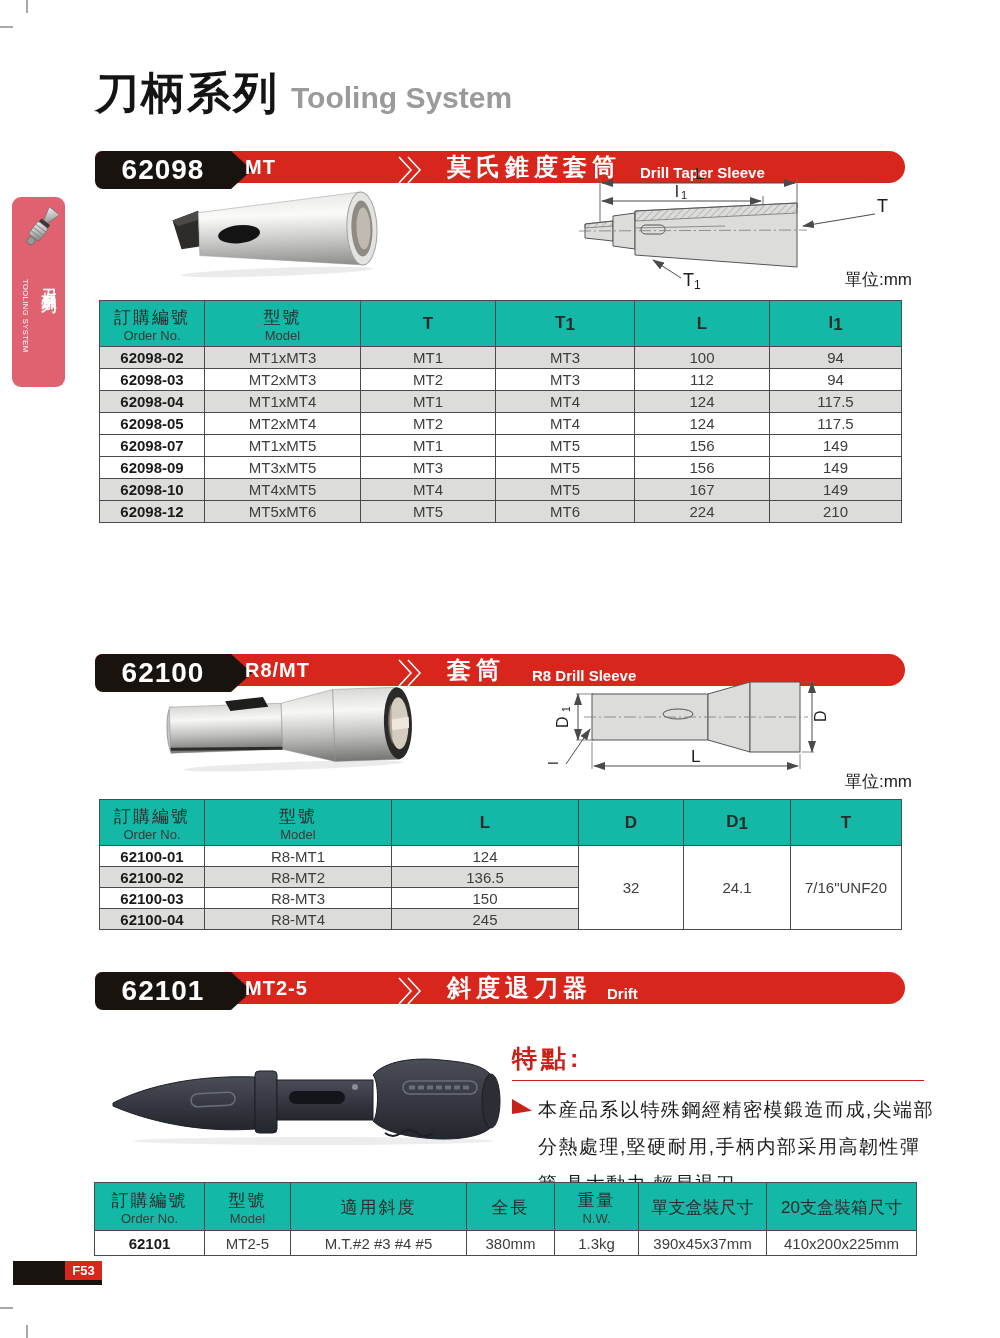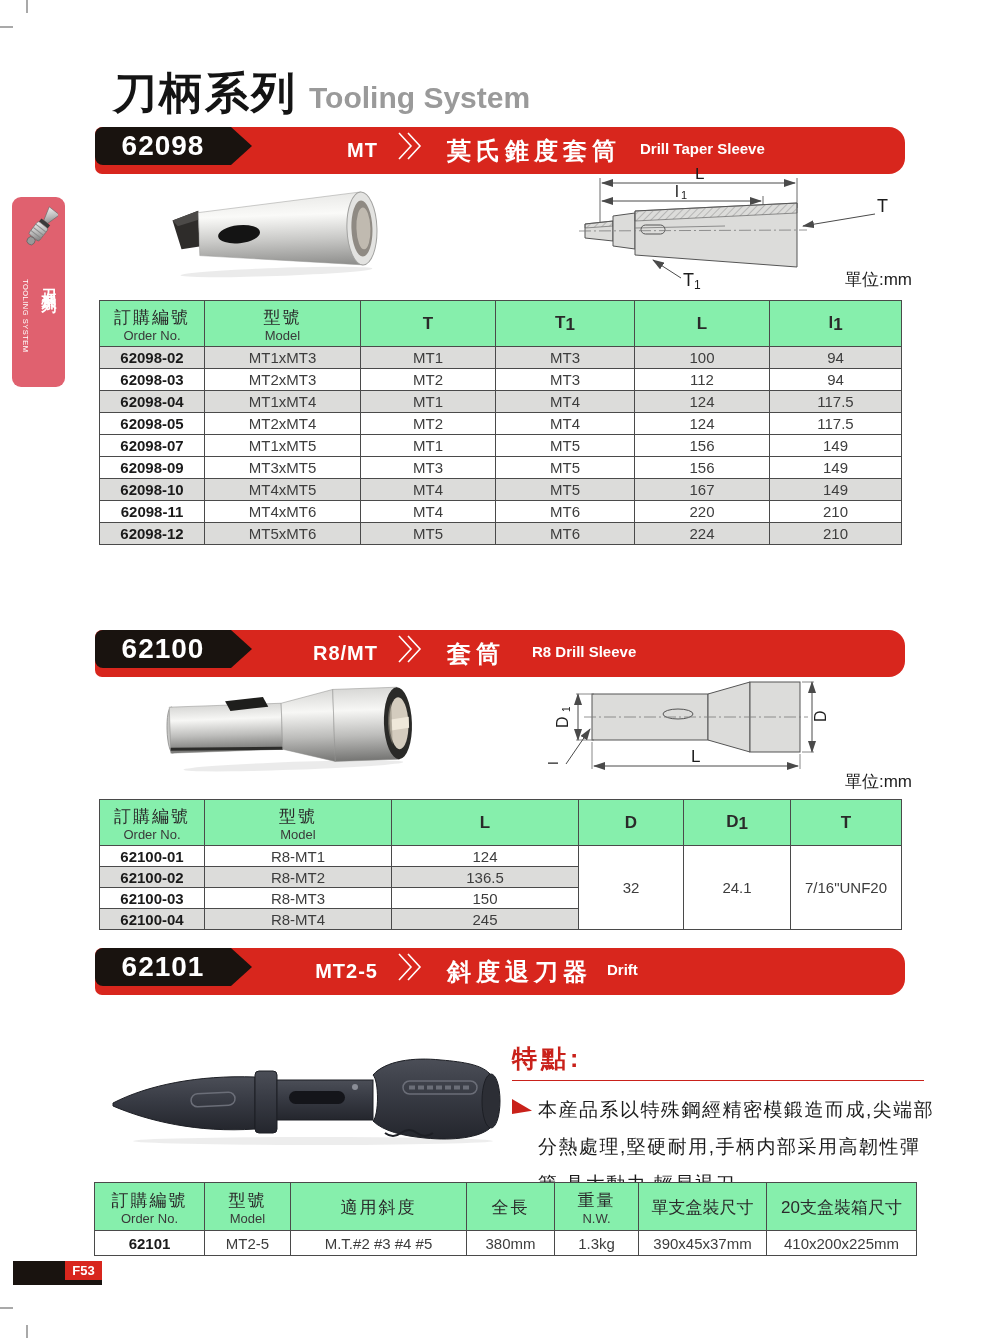--- a/index.html
+++ b/index.html
@@ -15,47 +15,47 @@
   
   .side-tab{position:absolute;left:12px;top:197px;width:53px;height:190px;
     background:#e0616f;border-radius:9px;}
   .tab-img{position:absolute;left:7px;top:6px;}
   .tab-zh{position:absolute;right:7px;top:80px;color:#fff;font-size:15px;
     writing-mode:vertical-rl;text-orientation:upright;letter-spacing:3px;font-weight:bold;}
   .tab-en{position:absolute;left:9px;top:82px;color:#fff;font-size:7.5px;
     writing-mode:vertical-rl;letter-spacing:.5px;}
 
   
-  .page-title{position:absolute;left:95px;top:64px;white-space:nowrap;margin-left:18px;}
+  .page-title{position:absolute;left:95px;top:64px;white-space:nowrap;}
   .page-title .zh{font-size:44px;font-weight:bold;color:#141414;letter-spacing:2px;}
   .page-title .en{font-size:30px;font-weight:bold;color:#9a9a9a;margin-left:12px;}
 
   
-  .banner{position:absolute;left:95px;width:810px;height:47px;background:#d8261d;
-    border-radius:7px 16px 16px 7px;display:flex;align-items:center;}
+  .banner{position:absolute;left:95px;width:810px;height:32px;background:#d8261d;
+    border-radius:7px 16px 16px 7px;display:flex;align-items:center;margin-top:24px;}
   .code-chip{position:absolute;left:0;top:0;width:136px;height:38px;background:#19130f;
     border-radius:8px 0 0 8px;display:flex;align-items:center;justify-content:center;}
   .code-arrow{position:absolute;left:136px;top:0;width:0;height:0;
     border-top:19px solid transparent;border-bottom:19px solid transparent;
     border-left:21px solid #19130f;}
   .code-text{color:#fff;font-size:28px;font-weight:bold;letter-spacing:1px;}
-  .banner-tag{position:absolute;left:178px;width:105px;text-align:right;color:#fff;
+  .banner-tag{position:absolute;left:150px;width:105px;text-align:left;color:#fff;
     font-size:20px;font-weight:bold;letter-spacing:1px;}
   .banner-chev{position:absolute;left:300px;top:4px;}
   .banner-zh{position:absolute;left:352px;color:#fff;font-size:24px;font-weight:bold;
     letter-spacing:5px;white-space:nowrap;}
   .banner-en{position:absolute;color:#fff;font-size:15px;font-weight:bold;top:13px;white-space:nowrap;}
 
   .unit{position:absolute;width:120px;text-align:right;font-size:17px;color:#1d1d1d;}
 
   
   table.spec{border-collapse:collapse;table-layout:fixed;background:#fff;}
   table.spec th,table.spec td{border:1px solid #4a4a4a;text-align:center;
     padding:0;color:#3d3d3d;font-weight:normal;overflow:hidden;white-space:nowrap;}
-  table.spec th{background:#86efac;}
+  table.spec th{background:#14b8a6;}
   table.spec .hzh{font-size:17px;color:#2a2a2a;letter-spacing:2px;line-height:20px;padding-top:3px;}
   table.spec .hen{font-size:13px;color:#3a3a3a;line-height:15px;}
   table.spec .hletter{font-size:17px;font-weight:bold;color:#2a2a2a;}
   table.spec td{font-size:15px;}
   table.spec td.oc, .oc{font-weight:bold;color:#1a1a1a;}
   tr.shade td{background:#dcdcda;}
   td.merged{background:#fff !important;}
   .subnum{font-size:11px;vertical-align:-2px;}
 
   #morse-table{position:absolute;left:99px;top:300px;width:802px;}
@@ -273,28 +273,20 @@
         <td>156</td>
         <td>149</td>
       </tr>
       <tr class="shade">
         <td class="oc">62098-10</td>
         <td>MT4xMT5</td>
         <td>MT4</td>
         <td>MT5</td>
         <td>167</td>
         <td>149</td>
-      </tr>
-      <tr>
-        <td class="oc">62098-11</td>
-        <td>MT4xMT6</td>
-        <td>MT4</td>
-        <td>MT6</td>
-        <td>220</td>
-        <td>210</td>
       </tr>
       <tr class="shade">
         <td class="oc">62098-12</td>
         <td>MT5xMT6</td>
         <td>MT5</td>
         <td>MT6</td>
         <td>224</td>
         <td>210</td>
       </tr>
     </tbody>

